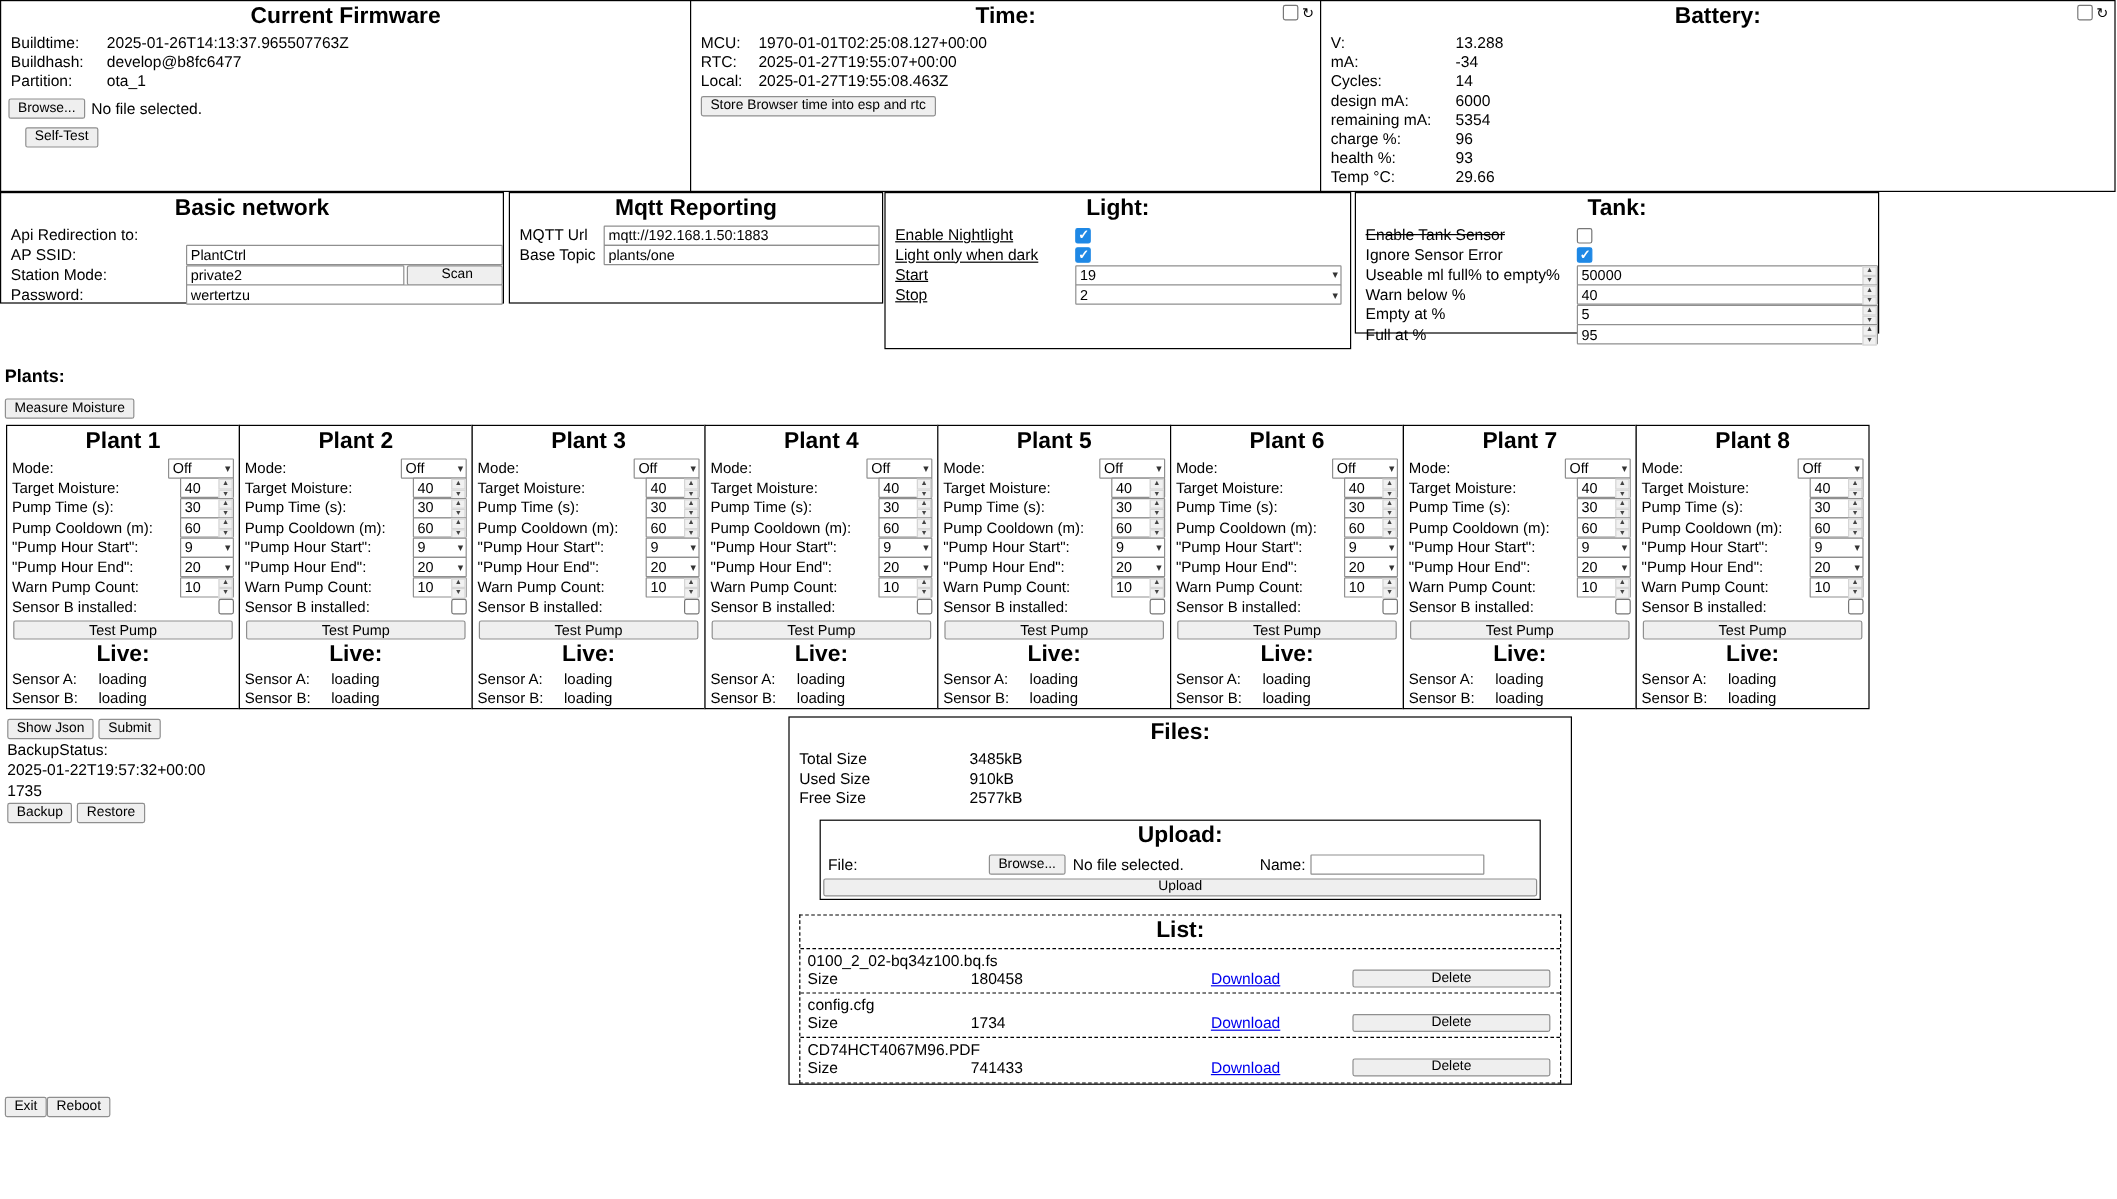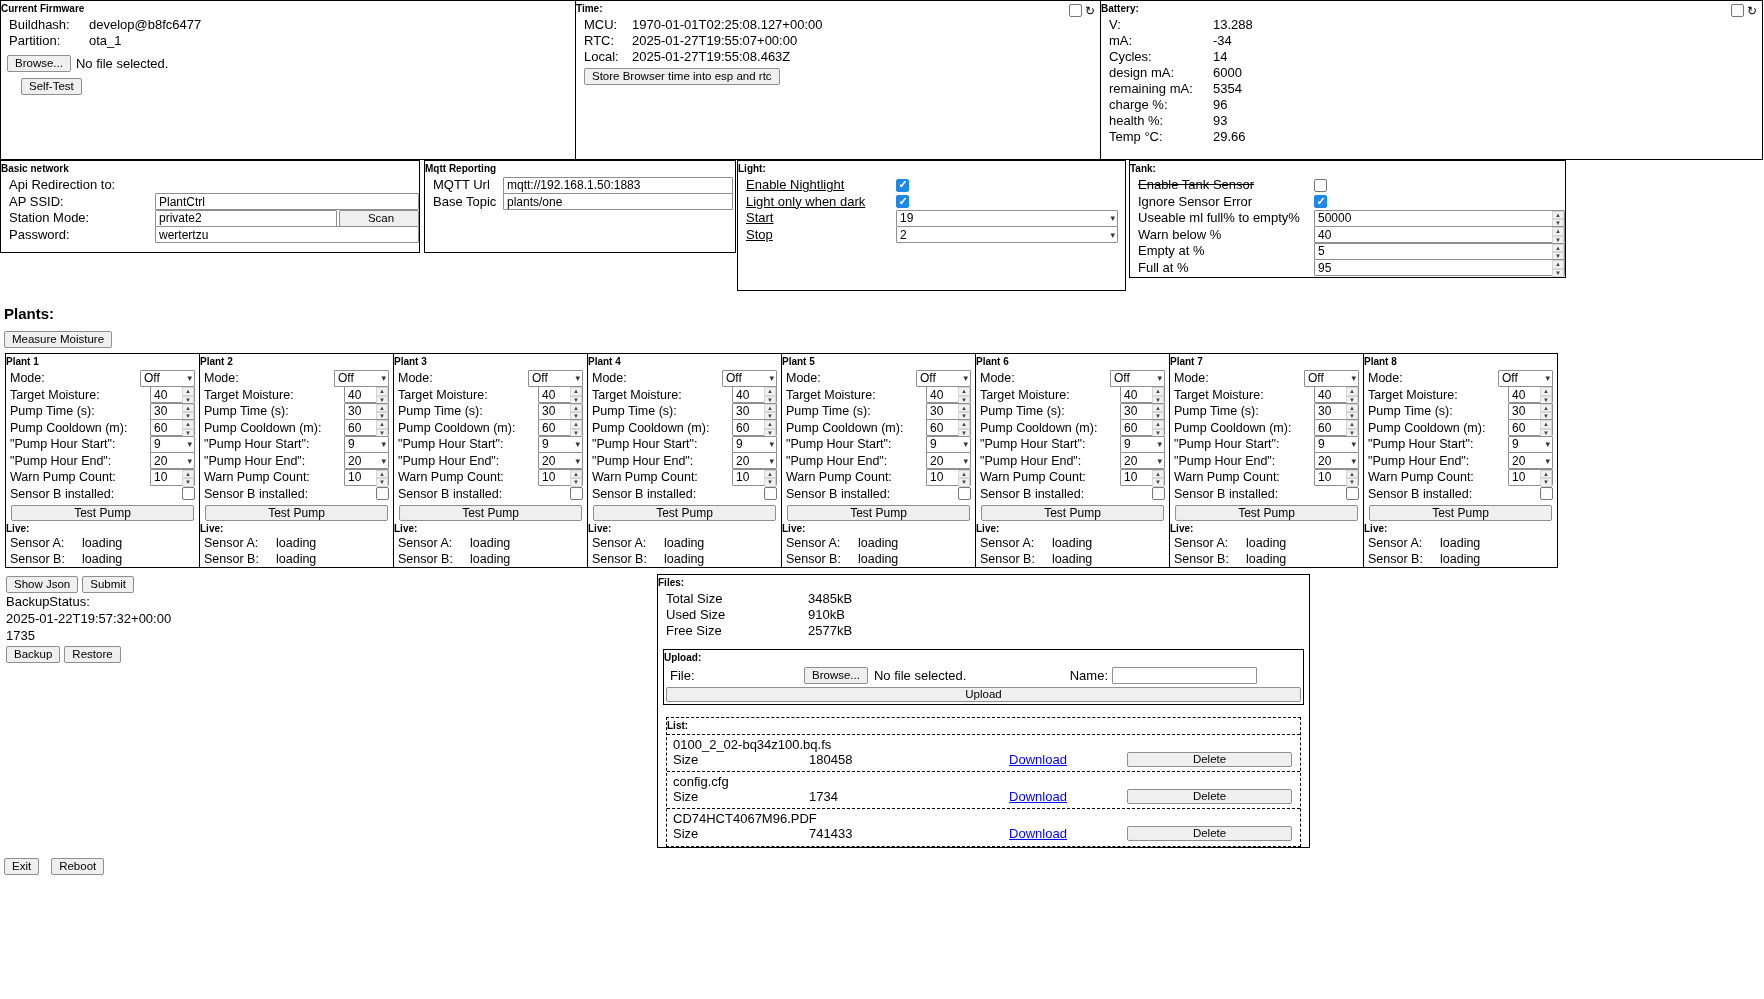--- a/index.html
+++ b/index.html
@@ -2,21 +2,21 @@
 <html><head>
 <meta charset="utf-8">
 <style>
   * { box-sizing: border-box; }
   html,body { margin:0; padding:0; }
   body {
     width:1764px; min-height:999px; background:#fff; color:#000;
     font-family:"Liberation Sans", sans-serif; font-size:13px;
   }
   .panel { border:1px solid #000; background:#fff; position:relative; }
-  .panel-title { font-weight:bold; text-align:left; padding:2px 0 3px; font-size:10px; }
+  .panel-title { font-weight:bold; text-align:center; padding:2px 0 3px; font-size:19px; }
 
   
   .frow { display:flex; align-items:center; height:16px; line-height:16px; padding-left:8px; }
   .flabel { flex:none; }
   .fvalue { flex:none; }
 
   
   button {
     font-family:inherit; font-size:11.5px; color:#000;
     background:#efefef; border:1px solid #8f8f8f; border-radius:2px;
@@ -105,44 +105,48 @@
   .srow .slbl { width:72px; font-size:12.5px; }
   .srow .sval { font-size:12.5px; }
 
   
   .bottom-row { display:flex; margin-top:6px; align-items:flex-start; }
   .backup-col { flex:0 0 657px; padding:2px 0 0 6px; }
   .backup-btn-row { display:flex; gap:4px; }
   .backup-line { height:16px; line-height:16px; margin-top:1px; }
   .files-panel { width:653px; }
   .files-panel .flabel { width:142px; }
-  .upload-box { border:1px solid #000; margin:10px 5px 0; }
+  .upload-box { border:1px solid #000; margin:10px 25px 0; }
   .upload-row { display:flex; align-items:center; padding:1px 6px 3px; }
   .up-file-label { width:134px; }
   .no-file-text { margin-left:6px; }
   .up-name-label { margin-left:auto; }
   .up-name-input { width:145px; margin:0 40px 0 4px; }
   .upload-btn { display:block; width:calc(100% - 4px); margin:0 2px 2px; height:15px; padding:0; }
   .list-box { border:1px dashed #000; margin:12px 8px 0; padding-bottom:1px; }
   .file-name { border-top:1px dashed #000; padding:1px 6px 0; height:17px; line-height:17px; }
   .file-meta { display:flex; align-items:center; padding:1px 6px 4px; }
   .fm-size-label { width:136px; }
   .fm-size { width:140px; }
   .fm-dl { flex:1; text-align:center; }
   .delete-btn { width:165px; height:15px; padding:0; margin-right:2px; }
 
-  .footer-row { display:flex; gap:12px; margin:10px 0 0 4px; padding-bottom:20px; }
+  .footer-row { display:flex; gap:0; margin:10px 0 0 4px; padding-bottom:20px; }
 </style>
 </head>
 <body style="--accent: #1e88e5; --link: #0000ee;">
 
 <div class="top-row">
 
   <div class="panel fw-panel">
     <div class="panel-title">Current Firmware</div>
+    <div class="frow">
+        <span class="flabel">Buildtime:</span>
+        <span class="fvalue">2025-01-26T14:13:37.965507763Z</span>
+      </div>
     <div class="frow">
         <span class="flabel">Buildhash:</span>
         <span class="fvalue">develop@b8fc6477</span>
       </div>
     <div class="frow">
         <span class="flabel">Partition:</span>
         <span class="fvalue">ota_1</span>
       </div>
     <div class="fw-browse-row">
       <button>Browse...</button>

